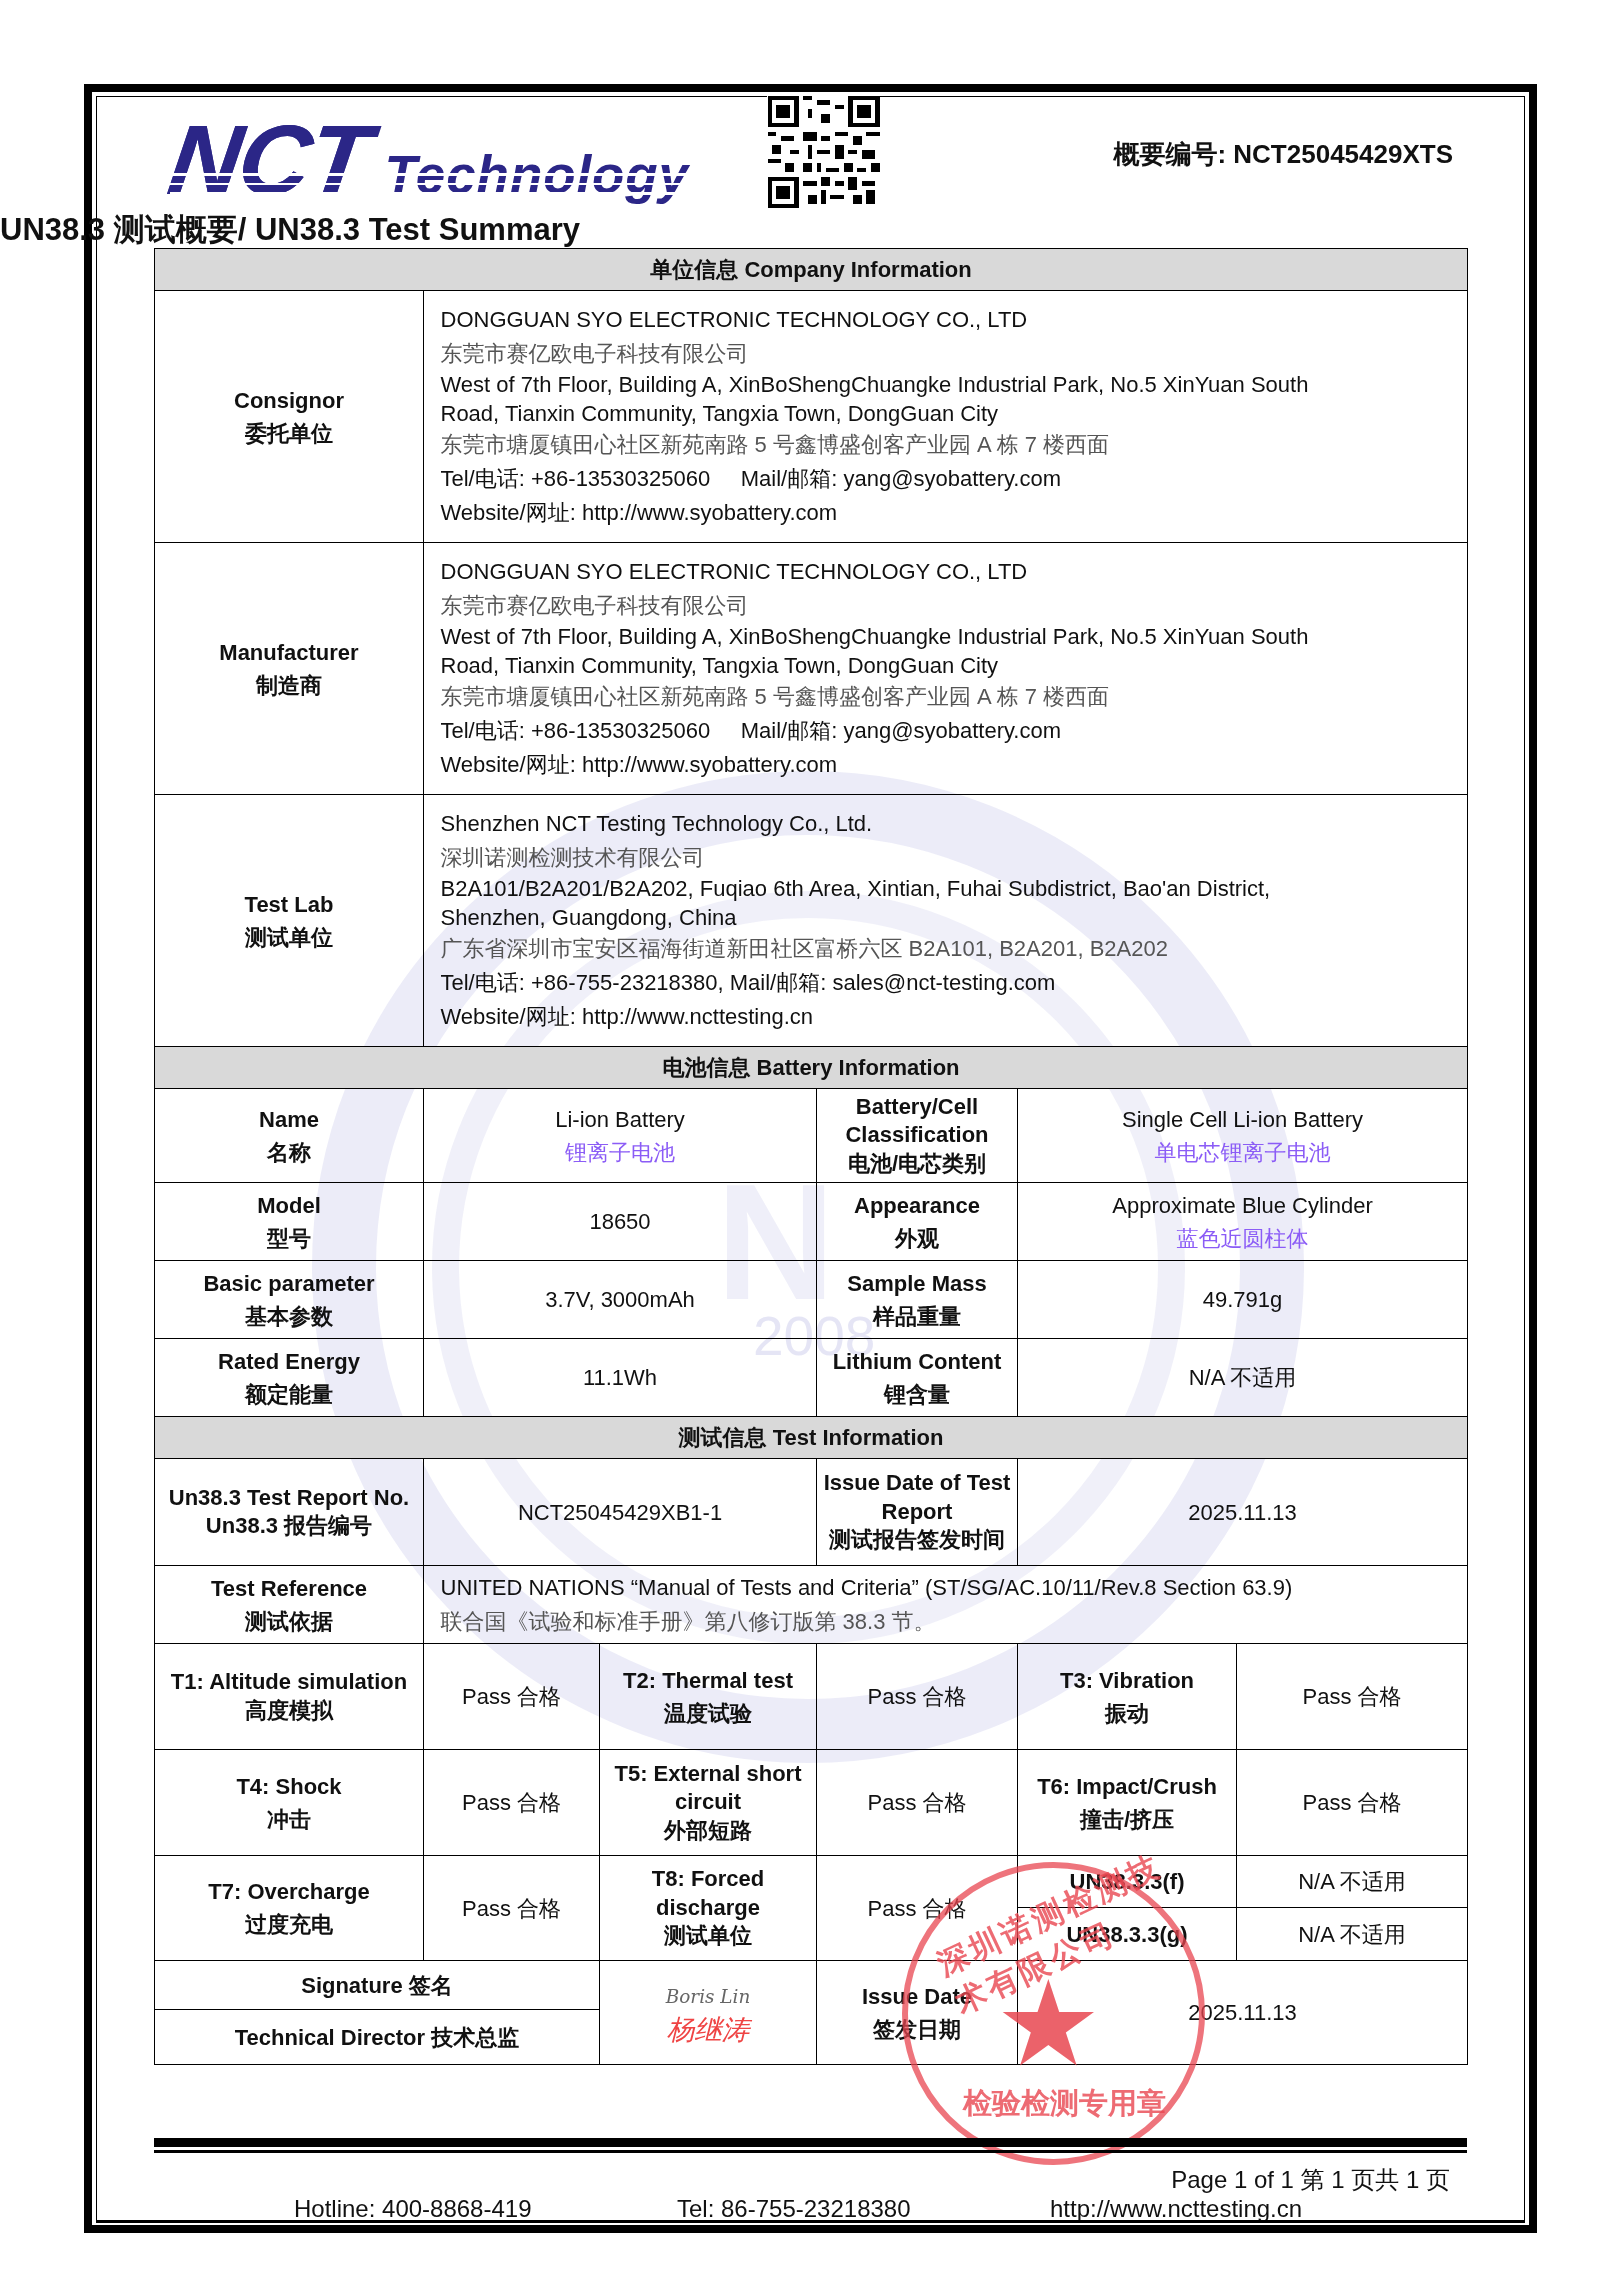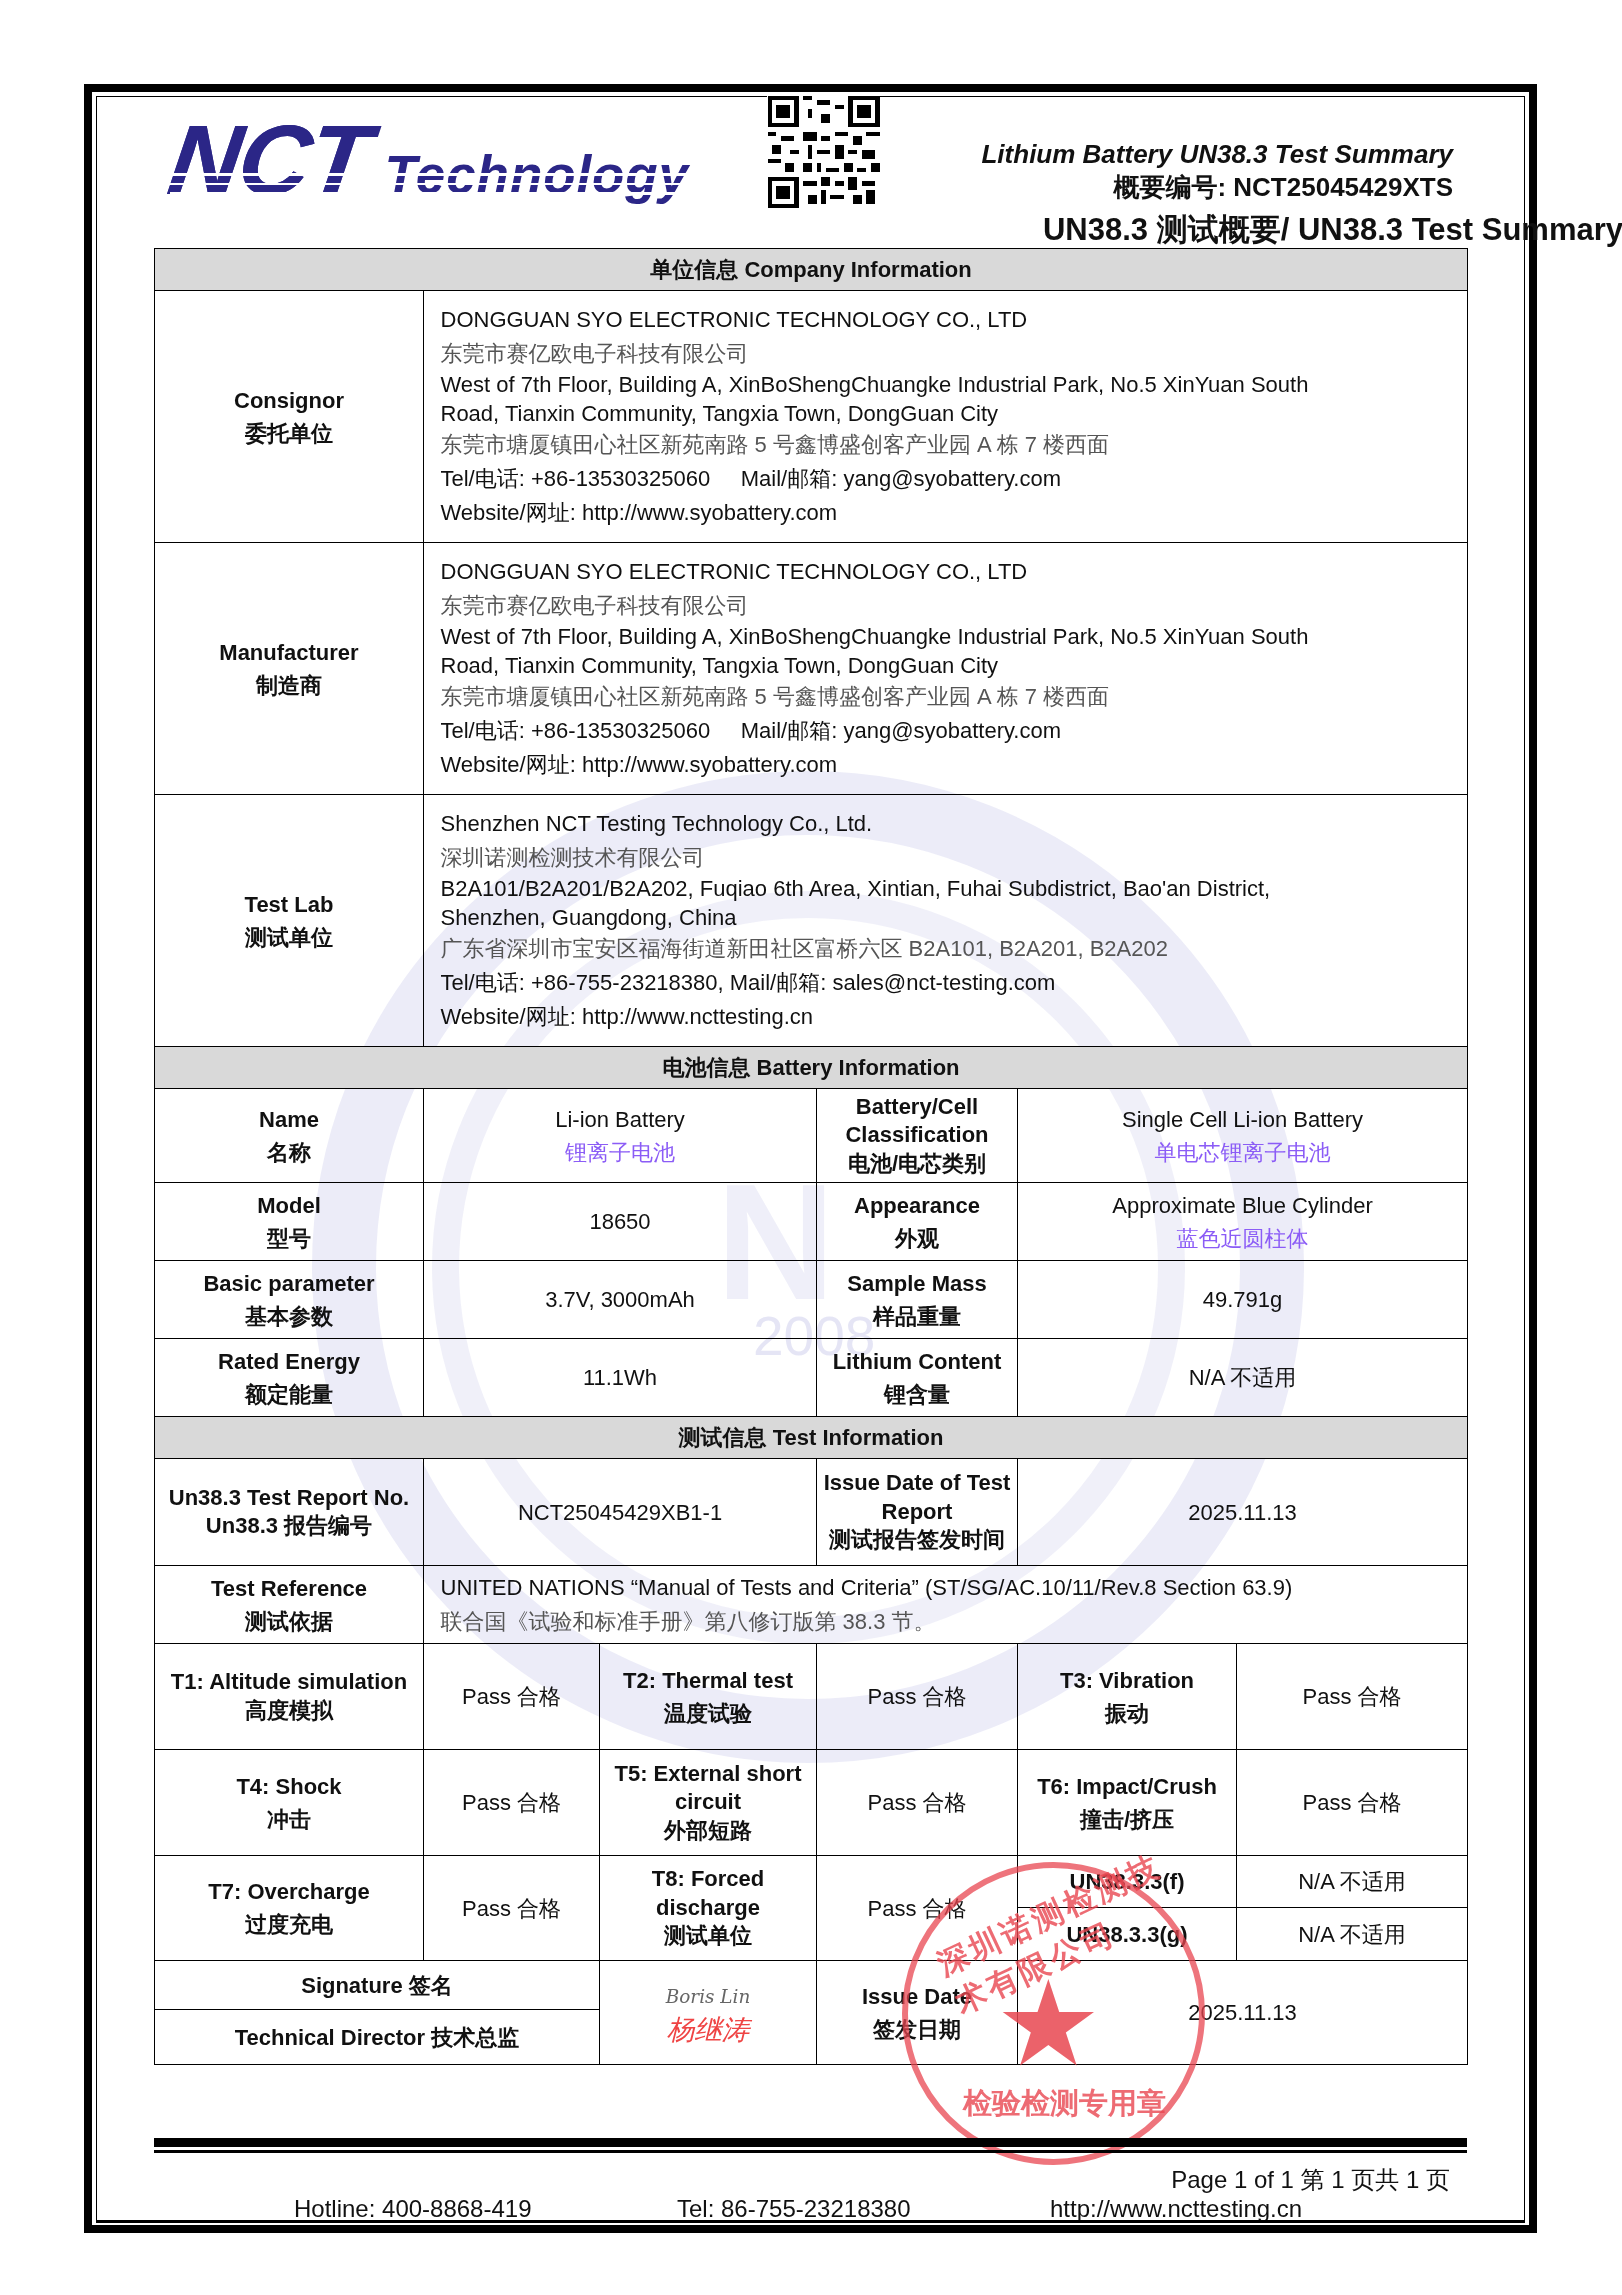--- a/index.html
+++ b/index.html
@@ -9,21 +9,21 @@
   .logo{position:absolute;left:170px;top:108px;height:101px;display:flex;align-items:flex-end;}
   .logo-nct{font-family:"Liberation Sans",sans-serif;font-weight:bold;font-style:italic;font-size:99px;color:#2b2687;letter-spacing:-1.8px;line-height:1;transform:skewX(-8deg);
     background:repeating-linear-gradient(to bottom,#2b2687 0,#2b2687 7.3px,#2b2687 7.3px);-webkit-background-clip:text;}
   .logo-tech{font-family:"Liberation Sans",sans-serif;font-weight:bold;font-style:italic;font-size:53px;color:#2b2687;margin-left:16.5px;margin-bottom:3.7px;letter-spacing:0.9px;}
   .logo-stripes{position:absolute;left:0;right:0;bottom:11px;height:31px;background:repeating-linear-gradient(to bottom,transparent 0,transparent 6.4px,#fff 6.4px,#fff 9.2px);pointer-events:none;}
   .qr{position:absolute;left:767px;top:96px;width:113px;height:112px;background:#fff;}
   .qr svg{width:100%;height:100%;}
   .hdr-right{position:absolute;right:170px;top:138px;text-align:right;}
   .hdr-right .t1{font-style:italic;font-weight:bold;font-size:26px;line-height:33px;}
   .hdr-right .t2{font-weight:bold;font-size:26px;line-height:33px;}
-  .doc-title{position:absolute;left:0;width:100%;top:209px;text-align:right;font-weight:bold;font-size:31px;}
+  .doc-title{position:absolute;left:0;width:100%;top:209px;text-align:left;font-weight:bold;font-size:31px;}
   table.main{position:absolute;left:154px;top:248px;width:1313px;border-collapse:collapse;table-layout:fixed;}
   table.main td{border:1.8px solid #000;padding:0;font-size:22px;vertical-align:middle;}
   .sec{background:#d9d9d9;text-align:center;font-weight:bold;font-size:23px;height:41px;}
   .lbl{text-align:center;font-weight:bold;line-height:33px;}
   .lbl .cn{font-weight:bold;}
   .val{text-align:center;line-height:33px;}
   .val .cn{color:#8b5cf6;}
   .info{padding:3.7px 0 3.7px 16.5px !important;line-height:34px;}
   .info .line{display:block;}
   .info .cn{color:#555;}
@@ -109,21 +109,20 @@
       <rect x="9" y="22" width="2" height="2"></rect>
         <rect x="12" y="21" width="1" height="3"></rect>
         <rect x="14" y="22" width="3" height="1"></rect>
         <rect x="19" y="22" width="2" height="2"></rect>
         <rect x="22" y="21" width="2" height="3"></rect>
     </g>
   </svg>
 </div>
 
 <div class="hdr-right">
-  <div class="t1">Lithium Battery UN38.3 Test Summary</div>
   <div class="t2">
     <span>概要编号:</span>
     <span>NCT25045429XTS</span>
   </div>
 </div>
 
 <div class="doc-title">UN38.3 测试概要/ UN38.3 Test Summary</div>
 
 <table class="main">
   <colgroup>

